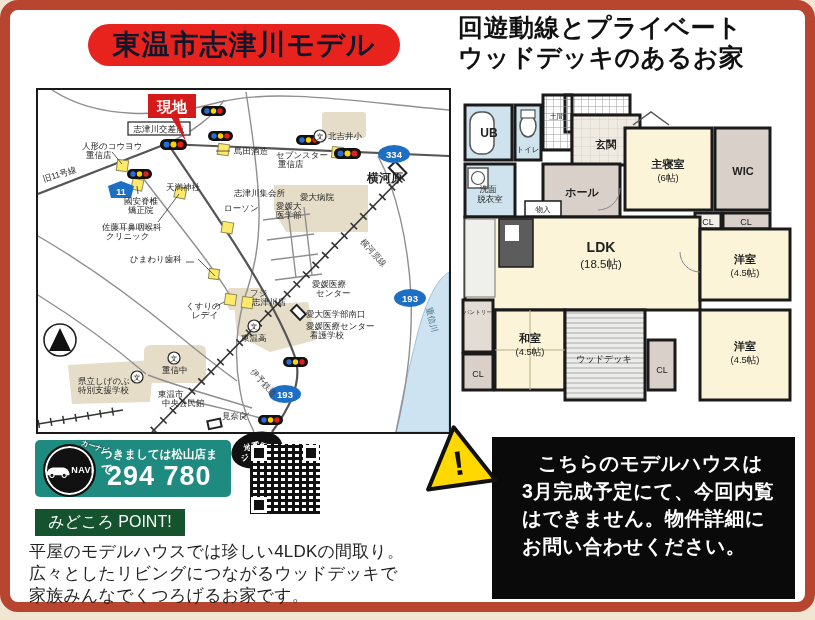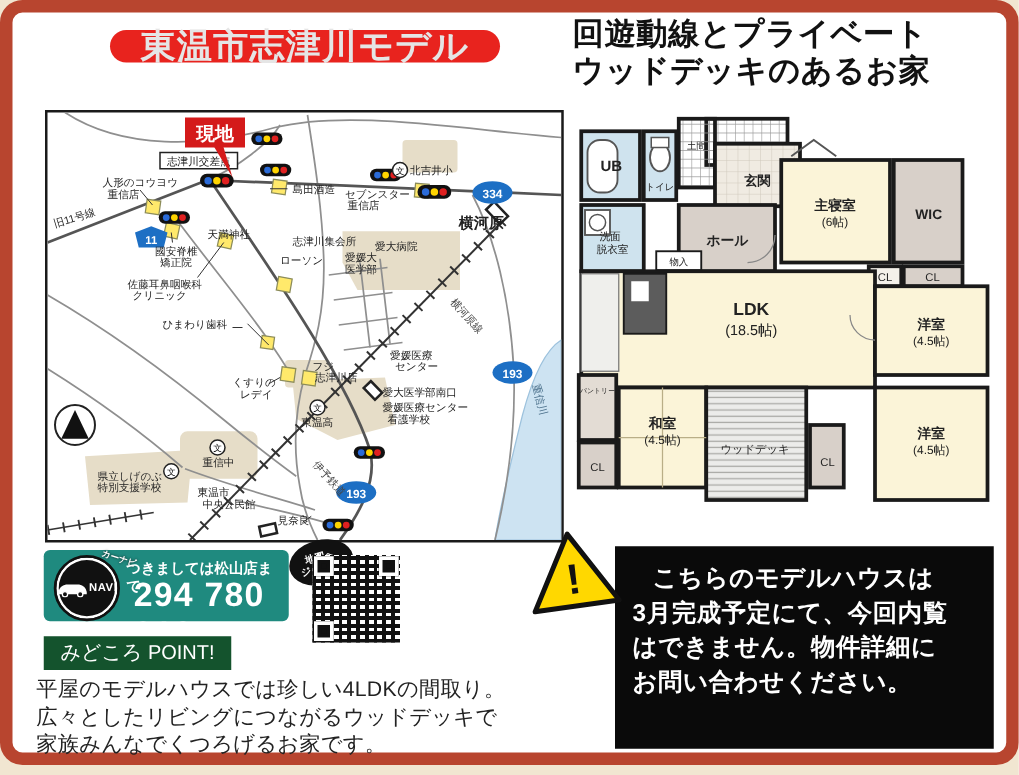--- a/index.html
+++ b/index.html
@@ -7,22 +7,22 @@
     width:815px;height:620px;position:relative;overflow:hidden;
     background:#f1e6d1;
     font-family:"Liberation Sans","DejaVu Sans",sans-serif;
   }
   .frame{
     position:absolute;left:0;top:0;width:795px;height:592px;
     border:10px solid #b8452f;border-radius:18px;background:#ffffff;
   }
   
   .banner{
-    position:absolute;left:88px;top:24px;width:312px;height:26px;
-    background:#e8231e;border-radius:22px;color:#e5e5e5;
+    position:absolute;left:88px;top:24px;width:312px;height:42px;
+    background:#e8231e;border-radius:22px;color:#0f172a;
     font-size:28px;font-weight:bold;display:flex;align-items:center;justify-content:center;
     letter-spacing:1px;
   }
   .headline{
     position:absolute;left:458px;top:13px;width:340px;
     color:#111;font-size:25px;font-weight:800;line-height:1.18;letter-spacing:0.5px;
   }
   
   .mapbox{
     position:absolute;left:36px;top:88px;width:411px;height:342px;
@@ -69,21 +69,21 @@
     color:#fff;font-size:16px;font-weight:normal;display:flex;align-items:center;justify-content:center;
   }
   .point-desc{
     position:absolute;left:29px;top:541px;width:405px;
     color:#222;font-size:17px;font-weight:500;line-height:1.28;letter-spacing:0.2px;
   }
   
   .notice{
     position:absolute;left:492px;top:437px;width:303px;height:162px;background:#0a0a0a;
     color:#fff;font-size:19.5px;font-weight:bold;line-height:1.42;
-    padding:13px 0 0 14px;box-sizing:border-box;letter-spacing:0.5px;
+    padding:13px 0 0 30px;box-sizing:border-box;letter-spacing:0.5px;
   }
   .notice .indent{margin-left:16px;}
   .warn{position:absolute;left:420px;top:423px;width:76px;height:70px;transform:rotate(-8deg);}
 </style>
 </head>
 <body>
 
 <div class="frame"></div>
 
 <div class="banner">東温市志津川モデル</div>

